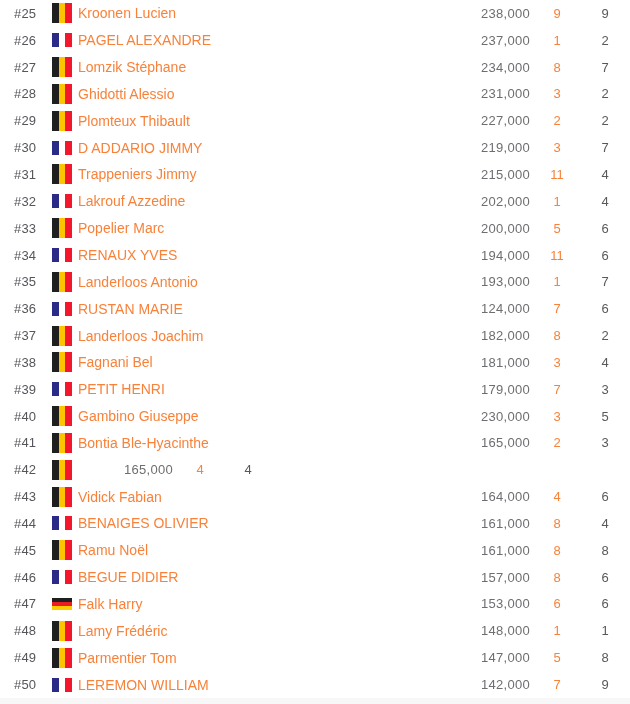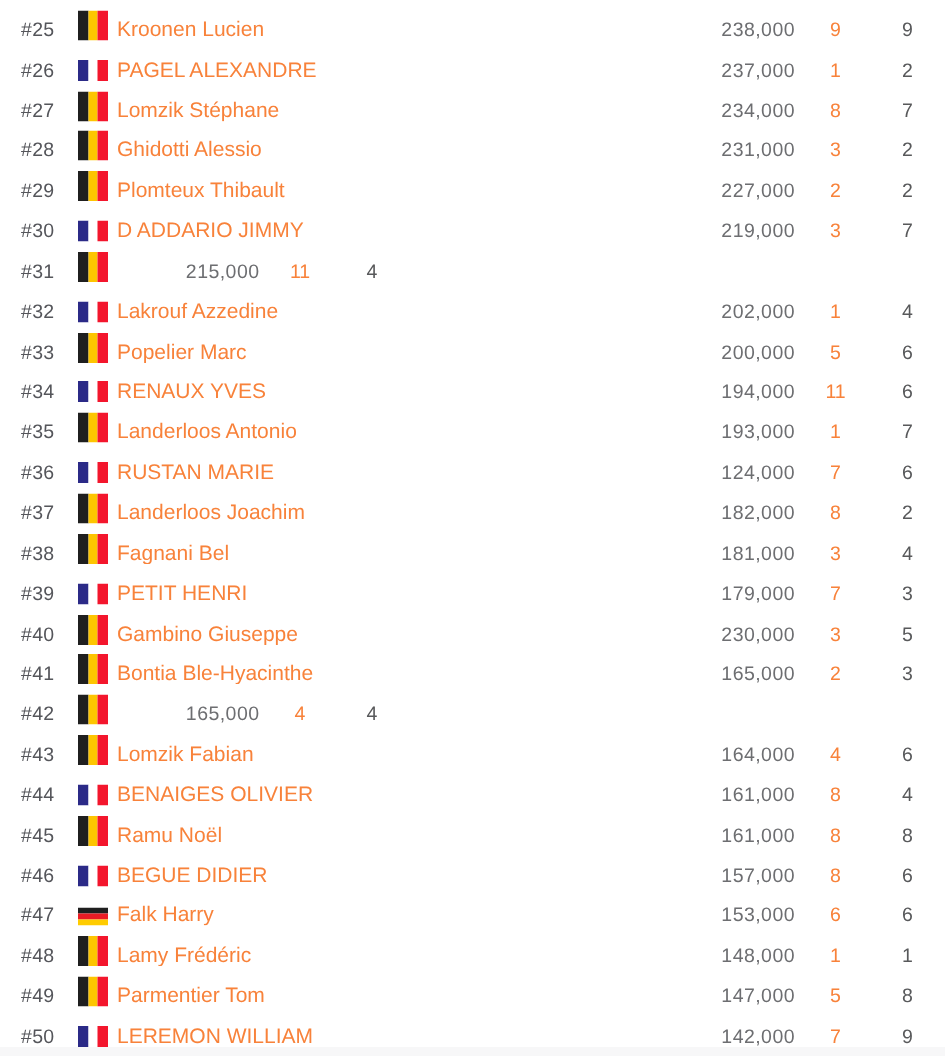--- a/index.html
+++ b/index.html
@@ -17,21 +17,21 @@
     flex-direction: column;
   }
   .board {
     height: 698px;
     display: flex;
     flex-direction: column;
   }
   .row {
     flex: 1;
     display: flex;
-    align-items: flex-end;
+    align-items: center;
     padding-left: 14px;
     box-sizing: border-box;
     cursor: pointer;
   }
   .cell-rank {
     width: 38px;
     font-size: 13px;
     color: var(--rank-gray, #55565b);
     letter-spacing: 0.2px;
   }
@@ -172,20 +172,21 @@
   </div>
       <div class="row">
     <span class="cell-rank">#31</span>
     <span class="cell-flag">
       <span class="flag" style="width: 20px; height: 20px; flex-direction: row;">
             <span class="stripe" style="background: rgb(31, 31, 31);"></span>
             <span class="stripe" style="background: rgb(253, 197, 0);"></span>
             <span class="stripe" style="background: rgb(243, 22, 45);"></span>
           </span>
     </span>
+    <span class="cell-name">Trappeniers Jimmy</span>
     <span class="cell-score">215,000</span>
     <span class="cell-count1">11</span>
     <span class="cell-count2">4</span>
   </div>
       <div class="row">
     <span class="cell-rank">#32</span>
     <span class="cell-flag">
       <span class="flag" style="width: 20px; height: 14px; flex-direction: row;">
             <span class="stripe" style="background: rgb(43, 42, 135);"></span>
             <span class="stripe" style="background: rgb(255, 255, 255);"></span>
@@ -338,21 +339,21 @@
   </div>
       <div class="row">
     <span class="cell-rank">#43</span>
     <span class="cell-flag">
       <span class="flag" style="width: 20px; height: 20px; flex-direction: row;">
             <span class="stripe" style="background: rgb(31, 31, 31);"></span>
             <span class="stripe" style="background: rgb(253, 197, 0);"></span>
             <span class="stripe" style="background: rgb(243, 22, 45);"></span>
           </span>
     </span>
-    <span class="cell-name">Lomzik Fabian</span>
+    <span class="cell-name">Vidick Fabian</span>
     <span class="cell-score">164,000</span>
     <span class="cell-count1">4</span>
     <span class="cell-count2">6</span>
   </div>
       <div class="row">
     <span class="cell-rank">#44</span>
     <span class="cell-flag">
       <span class="flag" style="width: 20px; height: 14px; flex-direction: row;">
             <span class="stripe" style="background: rgb(43, 42, 135);"></span>
             <span class="stripe" style="background: rgb(255, 255, 255);"></span>

